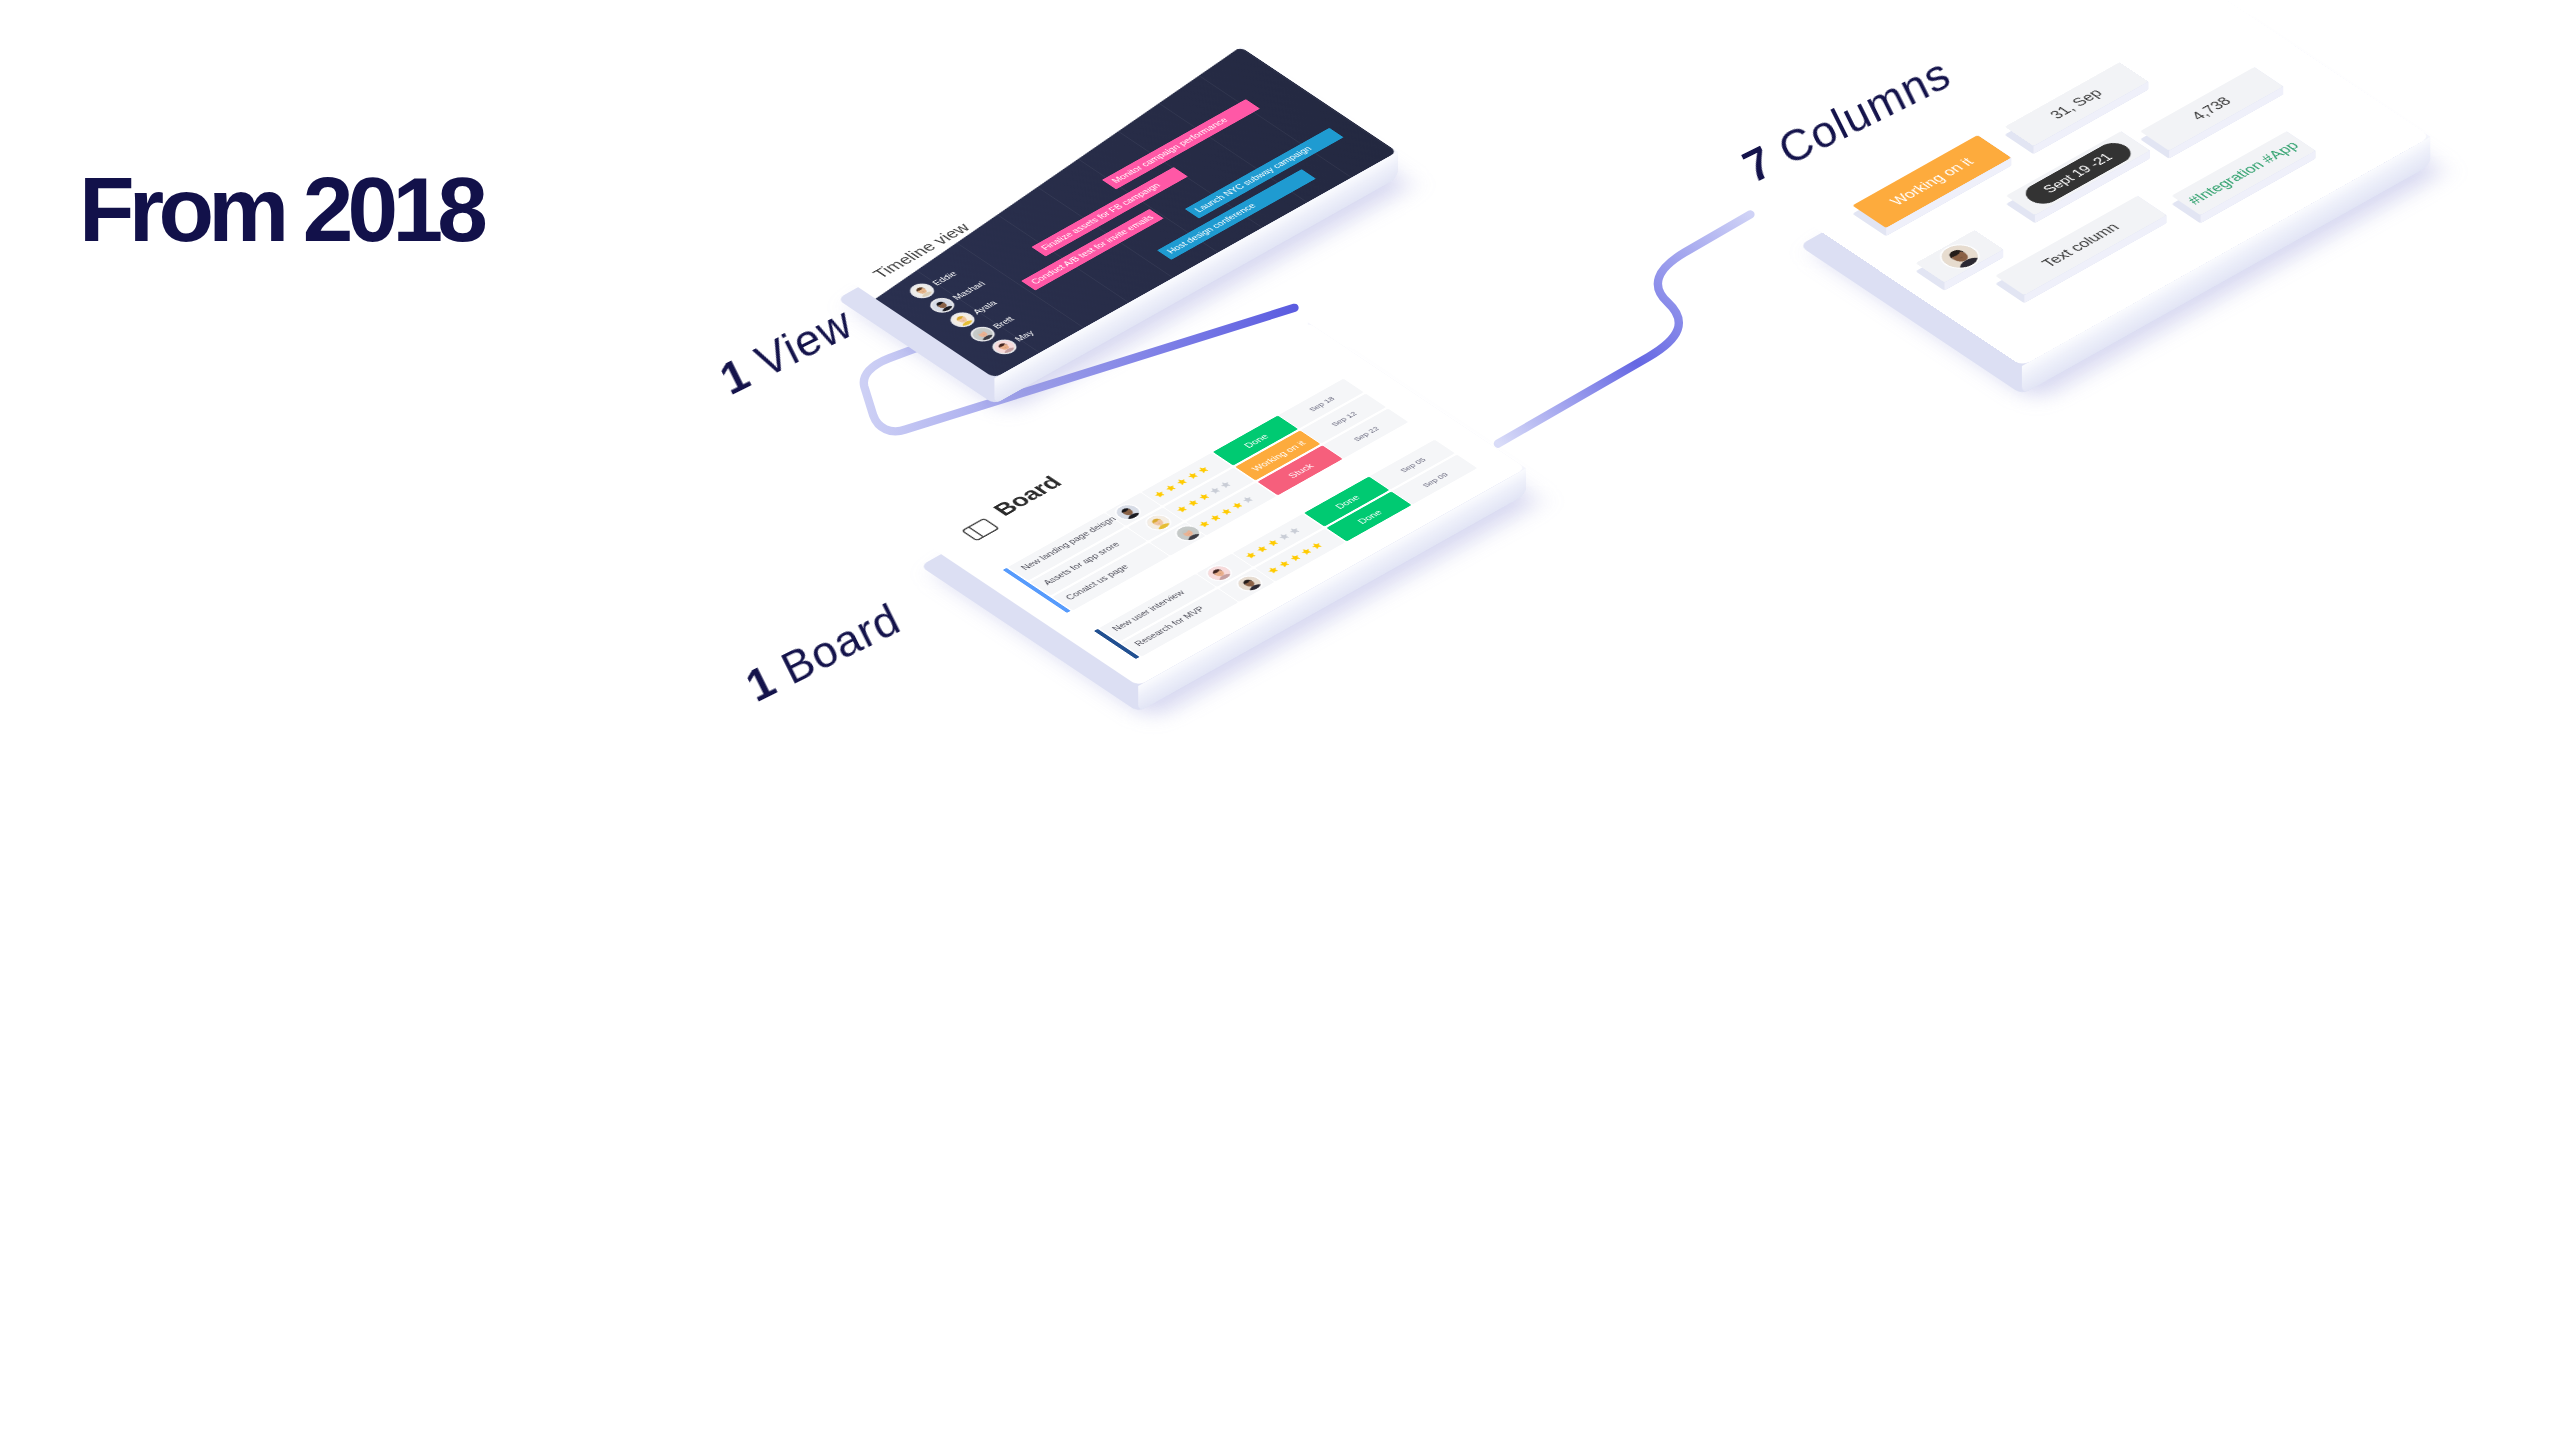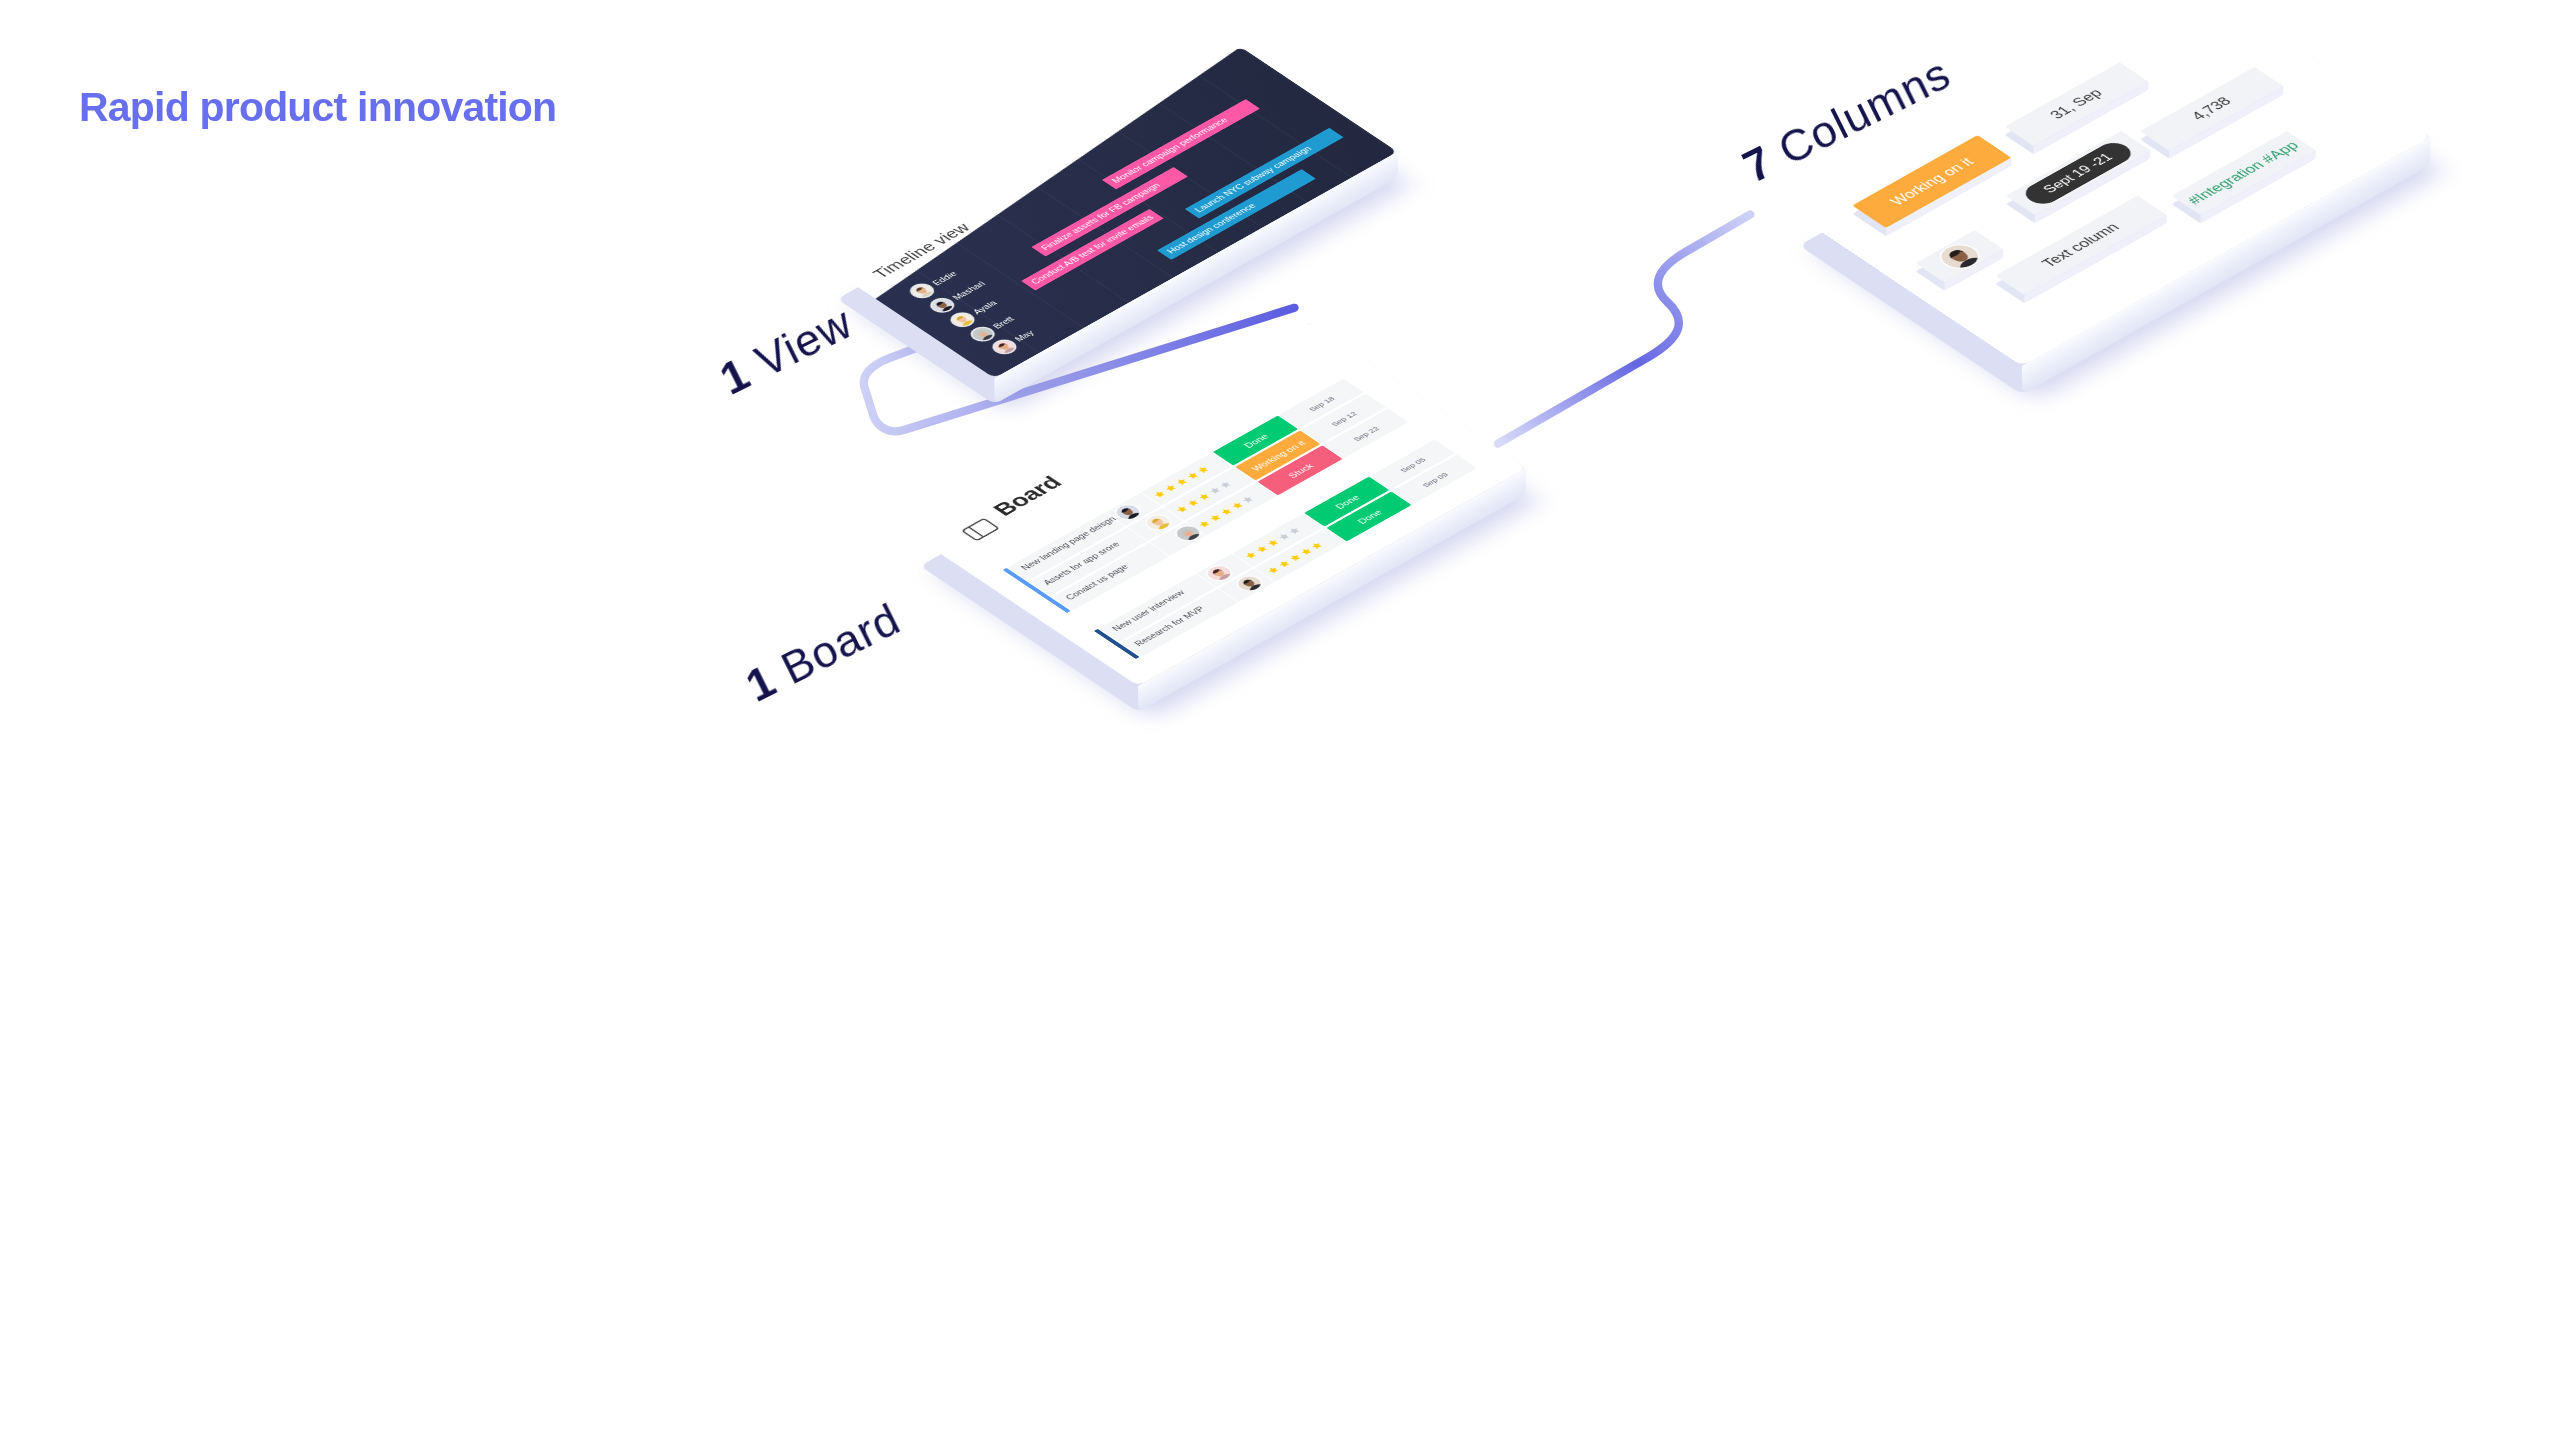--- a/index.html
+++ b/index.html
@@ -26,21 +26,21 @@
   .bd-acc{position:absolute;border-radius:1.3px;}
   .bd-task{position:absolute;font-size:11px;color:#4f4f5a;white-space:nowrap;}
   .bd-status{position:absolute;border-radius:1.9px;color:#fff;font-size:11.6px;display:flex;align-items:center;justify-content:center;font-weight:400;}
   .bd-date{position:absolute;background:#f5f6f8;border-radius:1.9px;color:#6c6c80;font-size:9.7px;display:flex;align-items:center;justify-content:center;}
   .stars{position:absolute;display:flex;gap:2.6px;}
 </style>
 </head>
 <body>
 
 <div id="stage">
-  <div class="eyebrow">Rapid product innovation</div>
+  <div class="headline">From 2018</div>
 
   <svg id="connectors" width="2576" height="1449" style="position:absolute;left:0;top:0;overflow:visible" viewBox="0 0 4000 2250">
     <defs>
       <linearGradient id="gradA" x1="0" y1="0" x2="1" y2="0">
         <stop offset="0%" stop-color="#cdd0f5"></stop>
           <stop offset="100%" stop-color="#5b5ce0"></stop>
       </linearGradient>
       <linearGradient id="gradB" x1="0" y1="1" x2="1" y2="0">
         <stop offset="0%" stop-color="#d9dcf8"></stop>
           <stop offset="45%" stop-color="#6567e3"></stop>

